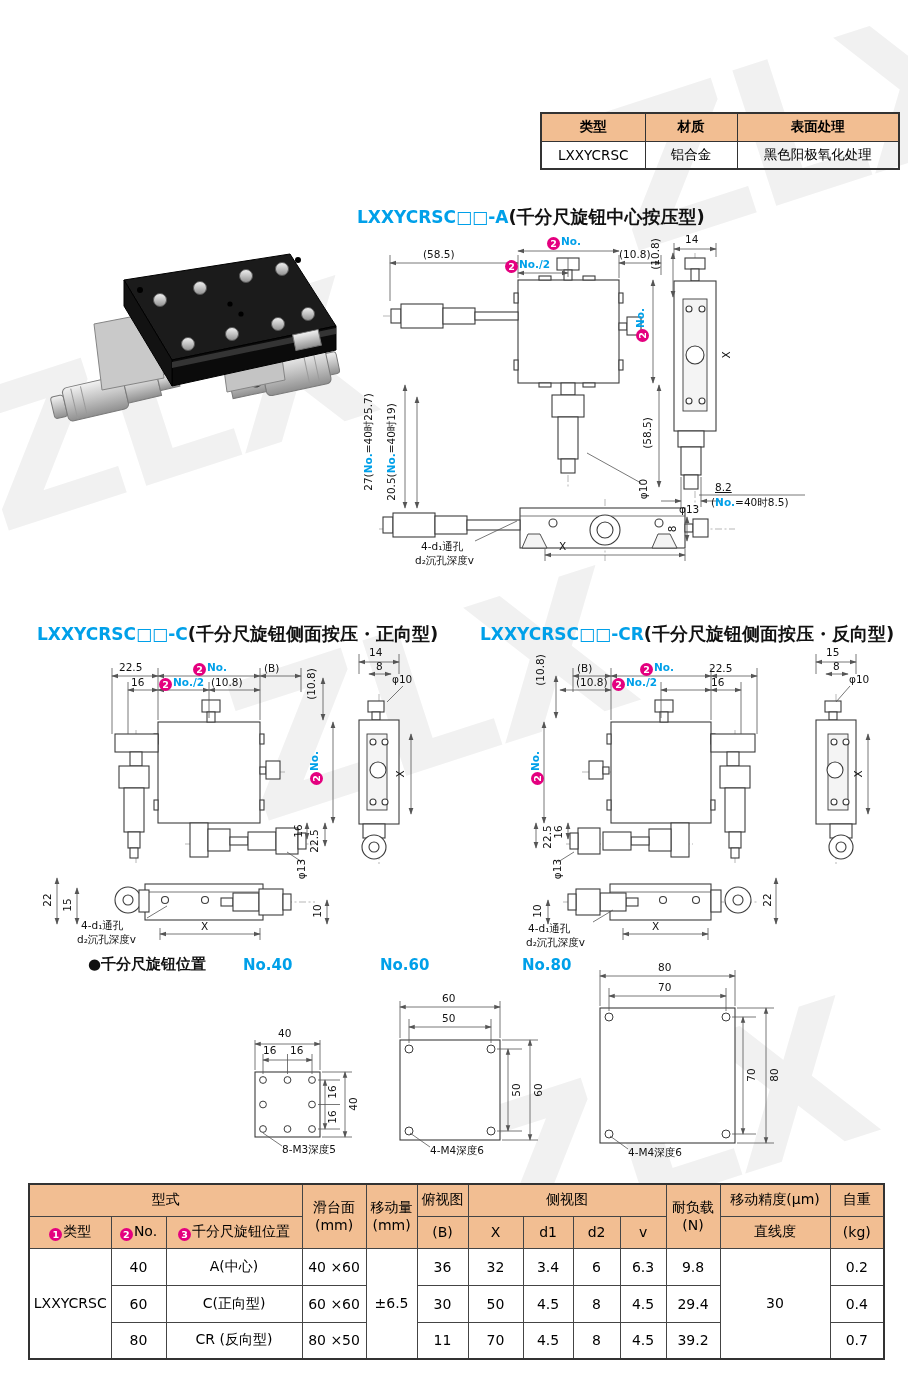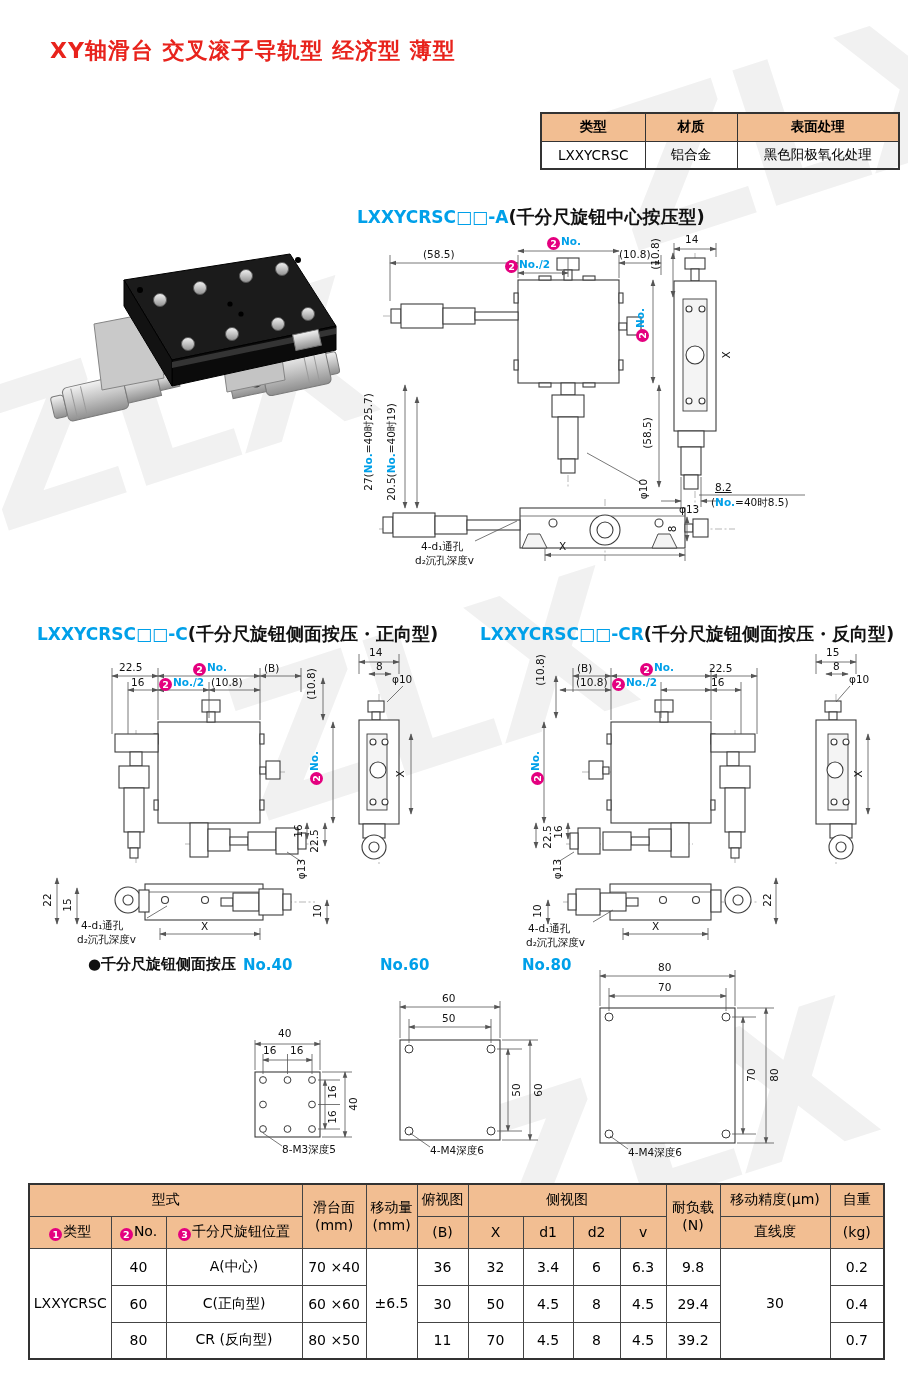--- a/index.html
+++ b/index.html
@@ -42,21 +42,20 @@
 </head>
 <body>
 
 <div class="page">
 
   <div class="wm" style="left:-30px; top:310px;">ZLX</div>
   <div class="wm" style="left:230px; top:600px;">ZLX</div>
   <div class="wm" style="left:470px; top:1030px;">ZLX</div>
   <div class="wm" style="left:600px; top:30px;">ZLX</div>
 
-  <div class="page-title">XY轴滑台 交叉滚子导轨型 经济型 薄型</div>
 
   <table class="info-table">
     <colgroup>
         <col style="width:104px">
         <col style="width:92px">
         <col style="width:162px">
       </colgroup>
     <tbody>
         <tr>
       <th>类型</th>
@@ -469,21 +468,21 @@
     <div class="vdim" style="left:81px;  top:210px;">16</div>
     <div class="vdim" style="left:80px;  top:247px;">φ13</div>
     <div class="vdim" style="left:60px;  top:289px;">10</div>
     <div class="dim" style="left:174px; top:299px;">X</div>
     <div class="vdim" style="left:290px; top:278px;">22</div>
     <div class="vdim" style="left:381px; top:152px;">X</div>
     <div class="dim" style="left:50px;  top:301px;">4-d₁通孔</div>
     <div class="dim" style="left:48px;  top:315px;">d₂沉孔深度v</div>
   </div>
 
-  <div class="mount-head">●千分尺旋钮侧面按压</div>
+  <div class="mount-head">●千分尺旋钮位置</div>
   <div class="mount-no" style="left:243px; top:956px;">No.40</div>
   <div class="mount-no" style="left:380px; top:956px;">No.60</div>
   <div class="mount-no" style="left:522px; top:956px;">No.80</div>
 
   <div class="dwg" style="left:230px; top:1000px; width:180px; height:170px;">
     <svg width="180" height="170" viewBox="0 0 180 170">
       <defs>
           <marker id="a4" viewBox="0 0 10 10" refX="9" refY="5" markerWidth="8" markerHeight="8" orient="auto-start-reverse">
             <path d="M0,1.5 L10,5 L0,8.5 z" fill="#555"></path>
           </marker>
@@ -639,21 +638,21 @@
       <th>d1</th>
       <th>d2</th>
       <th>v</th>
       <th>直线度</th>
       <th>(kg)</th>
     </tr>
     <tr>
       <td rowspan="3">LXXYCRSC</td>
       <td>40</td>
       <td>A(中心)</td>
-      <td>70 ×40</td>
+      <td>40 ×60</td>
       <td rowspan="3">±6.5</td>
       <td>36</td>
       <td>32</td>
       <td>3.4</td>
       <td>6</td>
       <td>6.3</td>
       <td>9.8</td>
       <td rowspan="3">30</td>
       <td>0.2</td>
     </tr>

